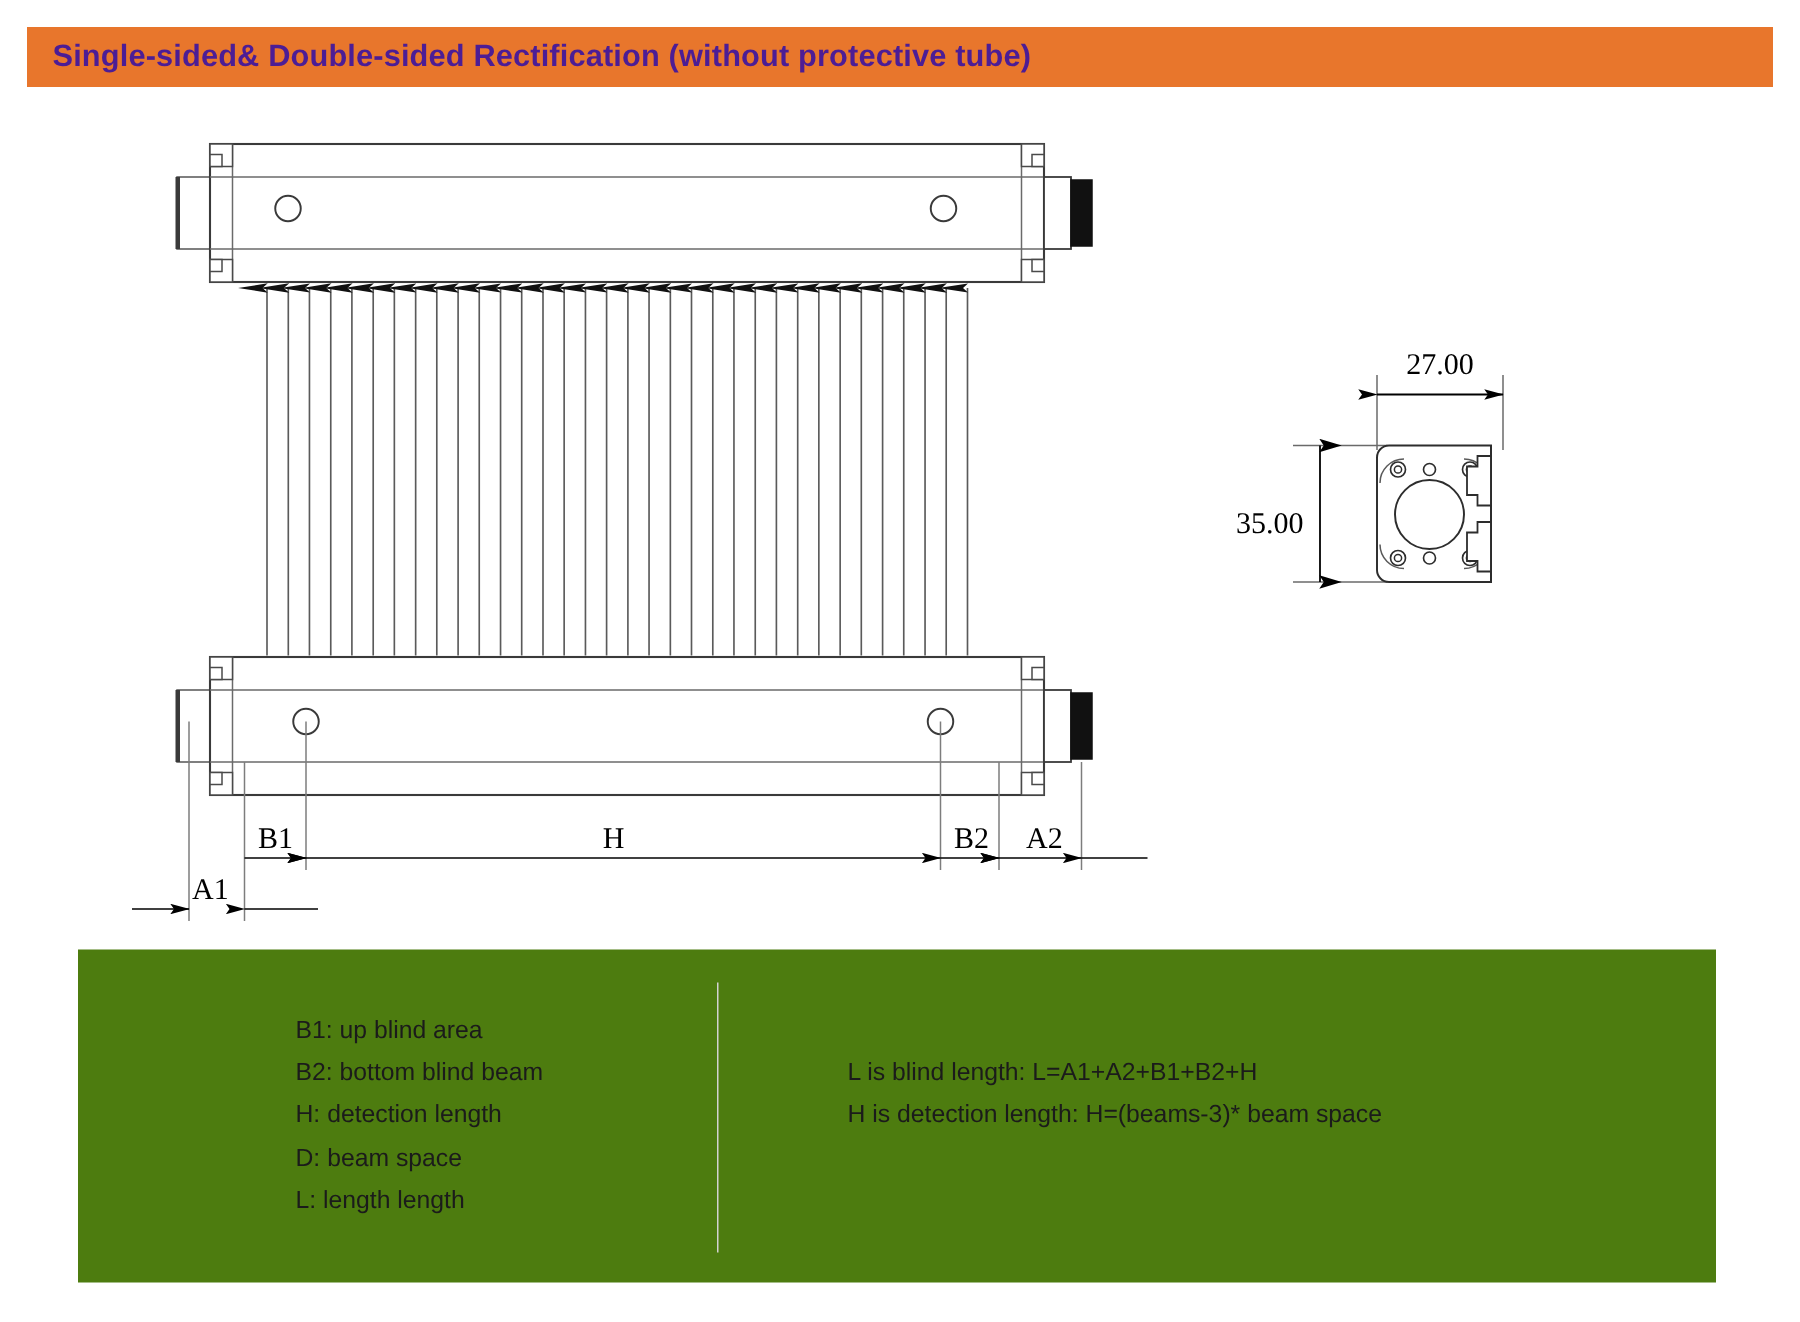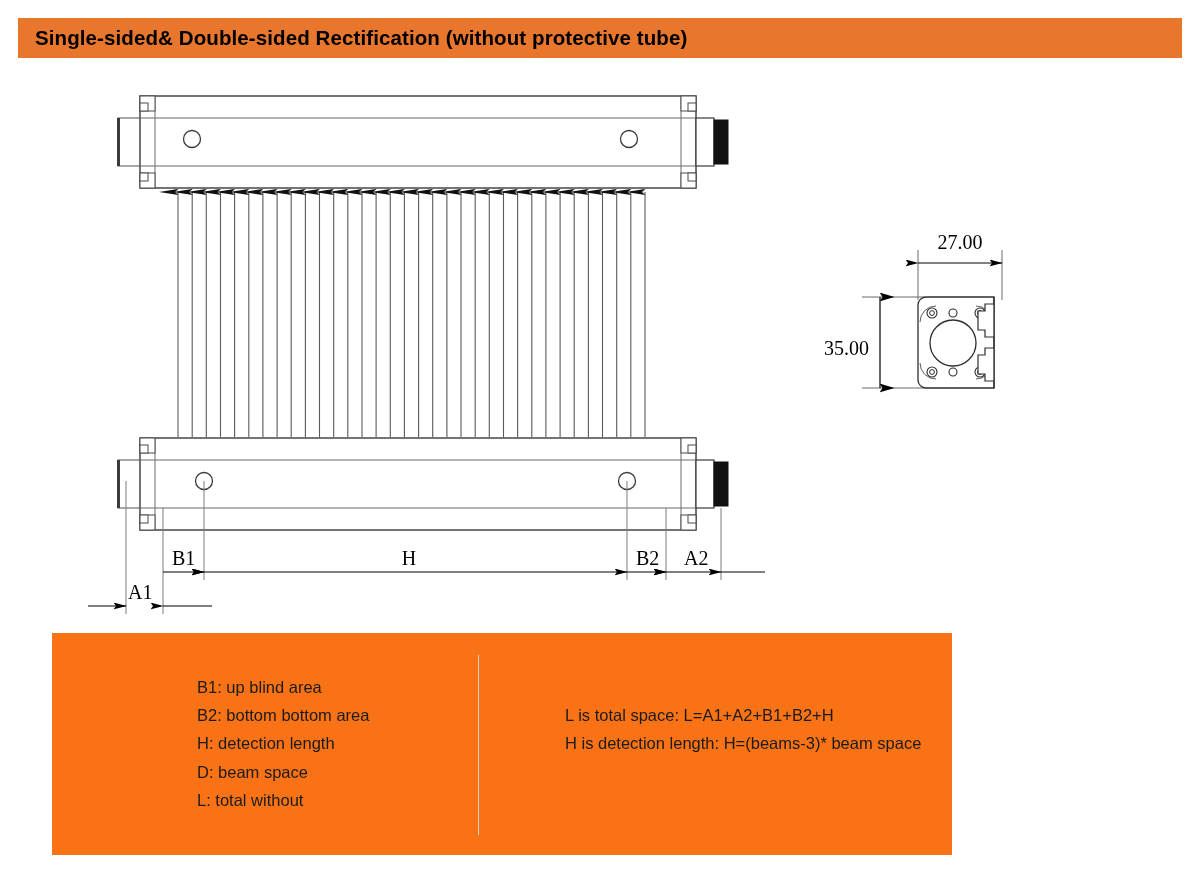--- a/index.html
+++ b/index.html
@@ -20,21 +20,21 @@
     position: absolute;
     left: 18px;
     top: 18px;
     width: 1164px;
     height: 40px;
     background: #e8762c;
     display: flex;
     align-items: center;
   }
   #header-title {
-    color: #000000;
+    color: #4c1d95;
     font-size: 20.5px;
     font-weight: bold;
     letter-spacing: 0.1px;
     padding-left: 17px;
     white-space: nowrap;
   }
 
   
   #drawing-area {
     position: absolute;
@@ -43,23 +43,23 @@
     width: 1200px;
     height: 881px;
   }
   #drawing-svg { display: block; }
 
   
   #legend-panel {
     position: absolute;
     left: 52px;
     top: 633px;
-    width: 900px;
+    width: 1092px;
     height: 222px;
-    background: #f97316;
+    background: #4d7c0f;
   }
   #legend-divider {
     position: absolute;
     left: 426px;
     top: 22px;
     width: 1px;
     height: 180px;
     background: #d2d2d2;
   }
   .legend-col {
@@ -286,24 +286,24 @@
       <line x1="994" y1="297" x2="994" y2="388" stroke="#2d2d2d" stroke-width="1.3"></line>
     </g>
   </svg>
 </div>
 
 <div id="legend-panel">
   <div id="legend-divider"></div>
 
   <div class="legend-col" id="legend-col-left">
     <span class="legend-line">B1: up blind area</span>
-    <span class="legend-line">B2: bottom bottom area</span>
+    <span class="legend-line">B2: bottom blind beam</span>
     <span class="legend-line">H: detection length</span>
     <span class="legend-line">D: beam space</span>
-    <span class="legend-line">L: total without</span>
+    <span class="legend-line">L: length length</span>
   </div>
 
   <div class="legend-col" id="legend-col-right">
     <span class="legend-spacer"></span>
-    <span class="legend-line">L is total space: L=A1+A2+B1+B2+H</span>
+    <span class="legend-line">L is blind length: L=A1+A2+B1+B2+H</span>
     <span class="legend-line">H is detection length: H=(beams-3)* beam space</span>
   </div>
 </div>
 
 </body></html>

